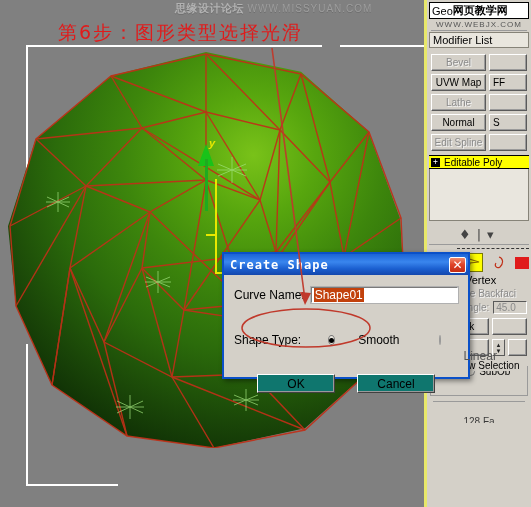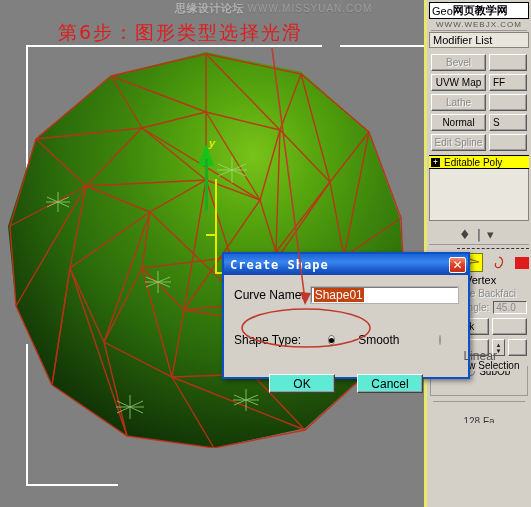--- a/index.html
+++ b/index.html
@@ -224,21 +224,21 @@
   }
   .type-row { display: flex; align-items: center; margin-top: 14px; gap: 23px; }
   .rd { width: 10px; height: 10px; border-radius: 50%; background:#e9e6de;
         border: 1px solid #777; display:flex; align-items:center; justify-content:center; }
   .rd.on::after { content:''; width:5px; height:5px; border-radius:50%; background:#000; }
   .rd.off { background:#cfccc4; border-color:#9a9a9a; }
   .rd-lbl { font-size: 12px; }
   .rd-lbl.dim { color:#555;margin-top:32px; }
   .dlg-btns { display:flex; justify-content:center; gap: 22px; margin-top: 11px; }
   .dlg-btn {
-    width: 66px; height: 19px; background: #5eead4;
+    width: 78px; height: 19px; background: #0f766e;
     border-top: 1px solid #fff; border-left: 1px solid #fff;
     border-right: 1px solid #404040; border-bottom: 1px solid #404040;
     box-shadow: inset -1px -1px 0 #9a9a9a;
     display:flex; align-items:center; justify-content:center;
     font-size: 12px; cursor: default;
   }
 
   
   .anno-svg { position: absolute; left:0; top:0; width:531px; height:507px; pointer-events:none; }
 </style>

